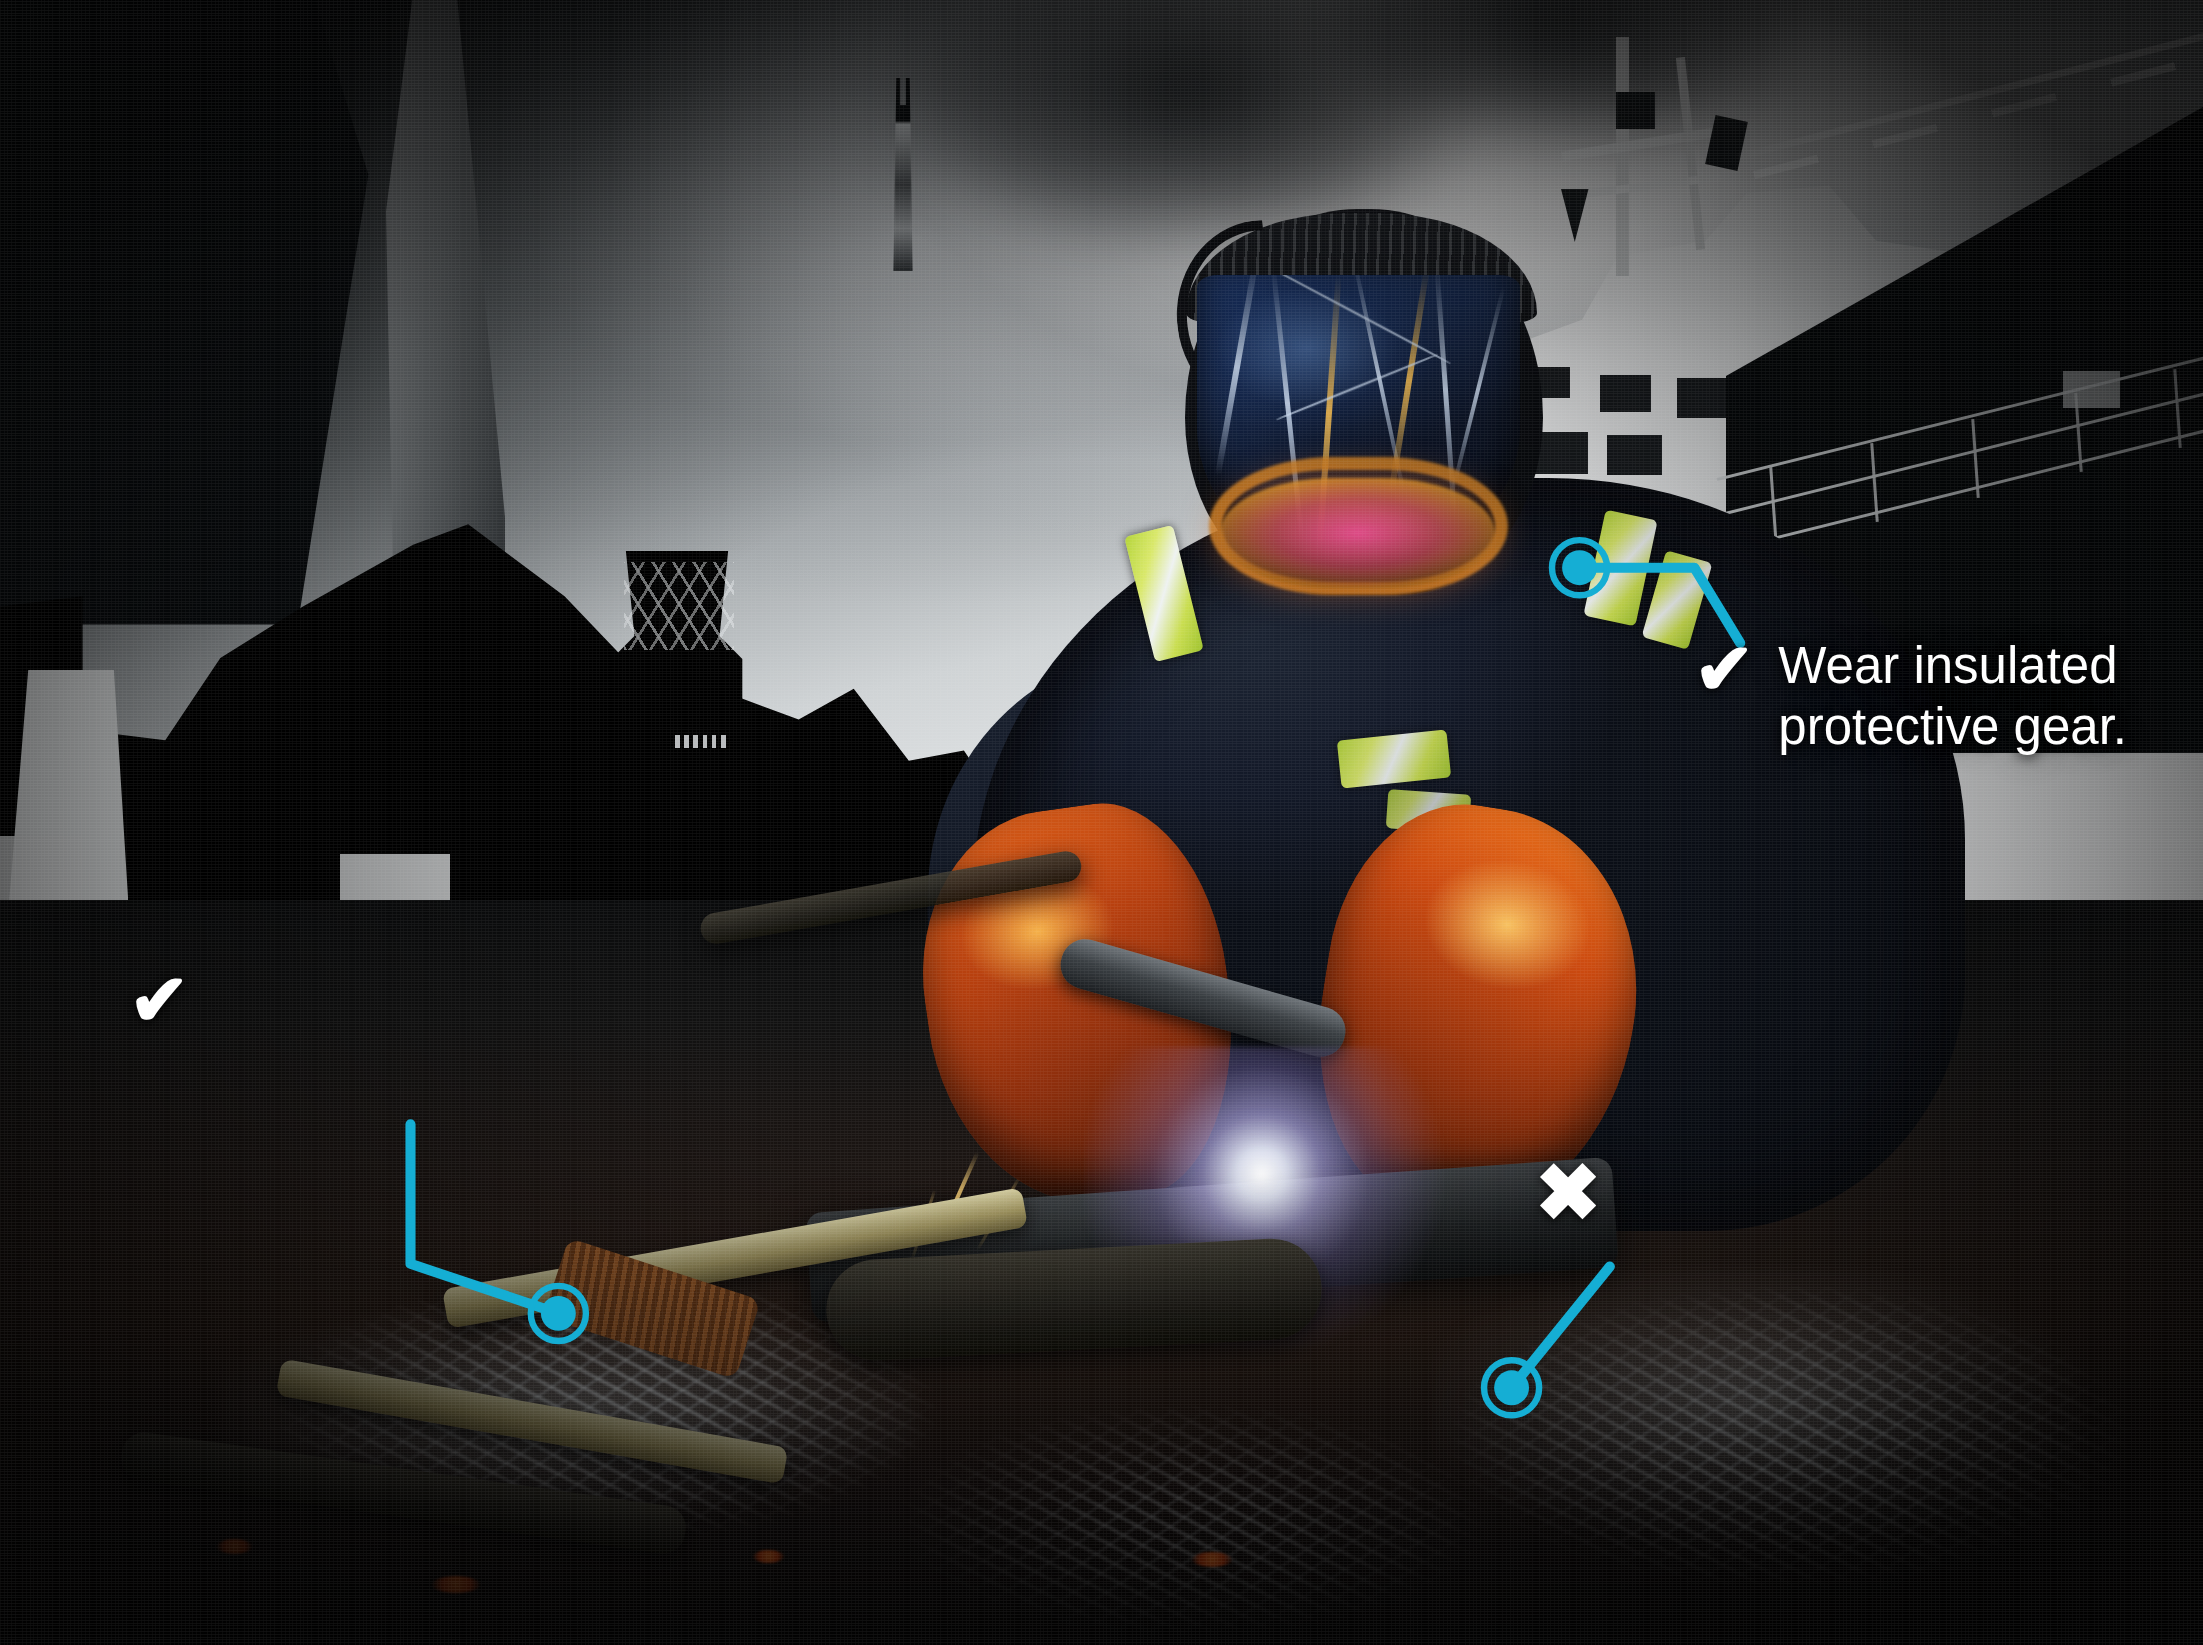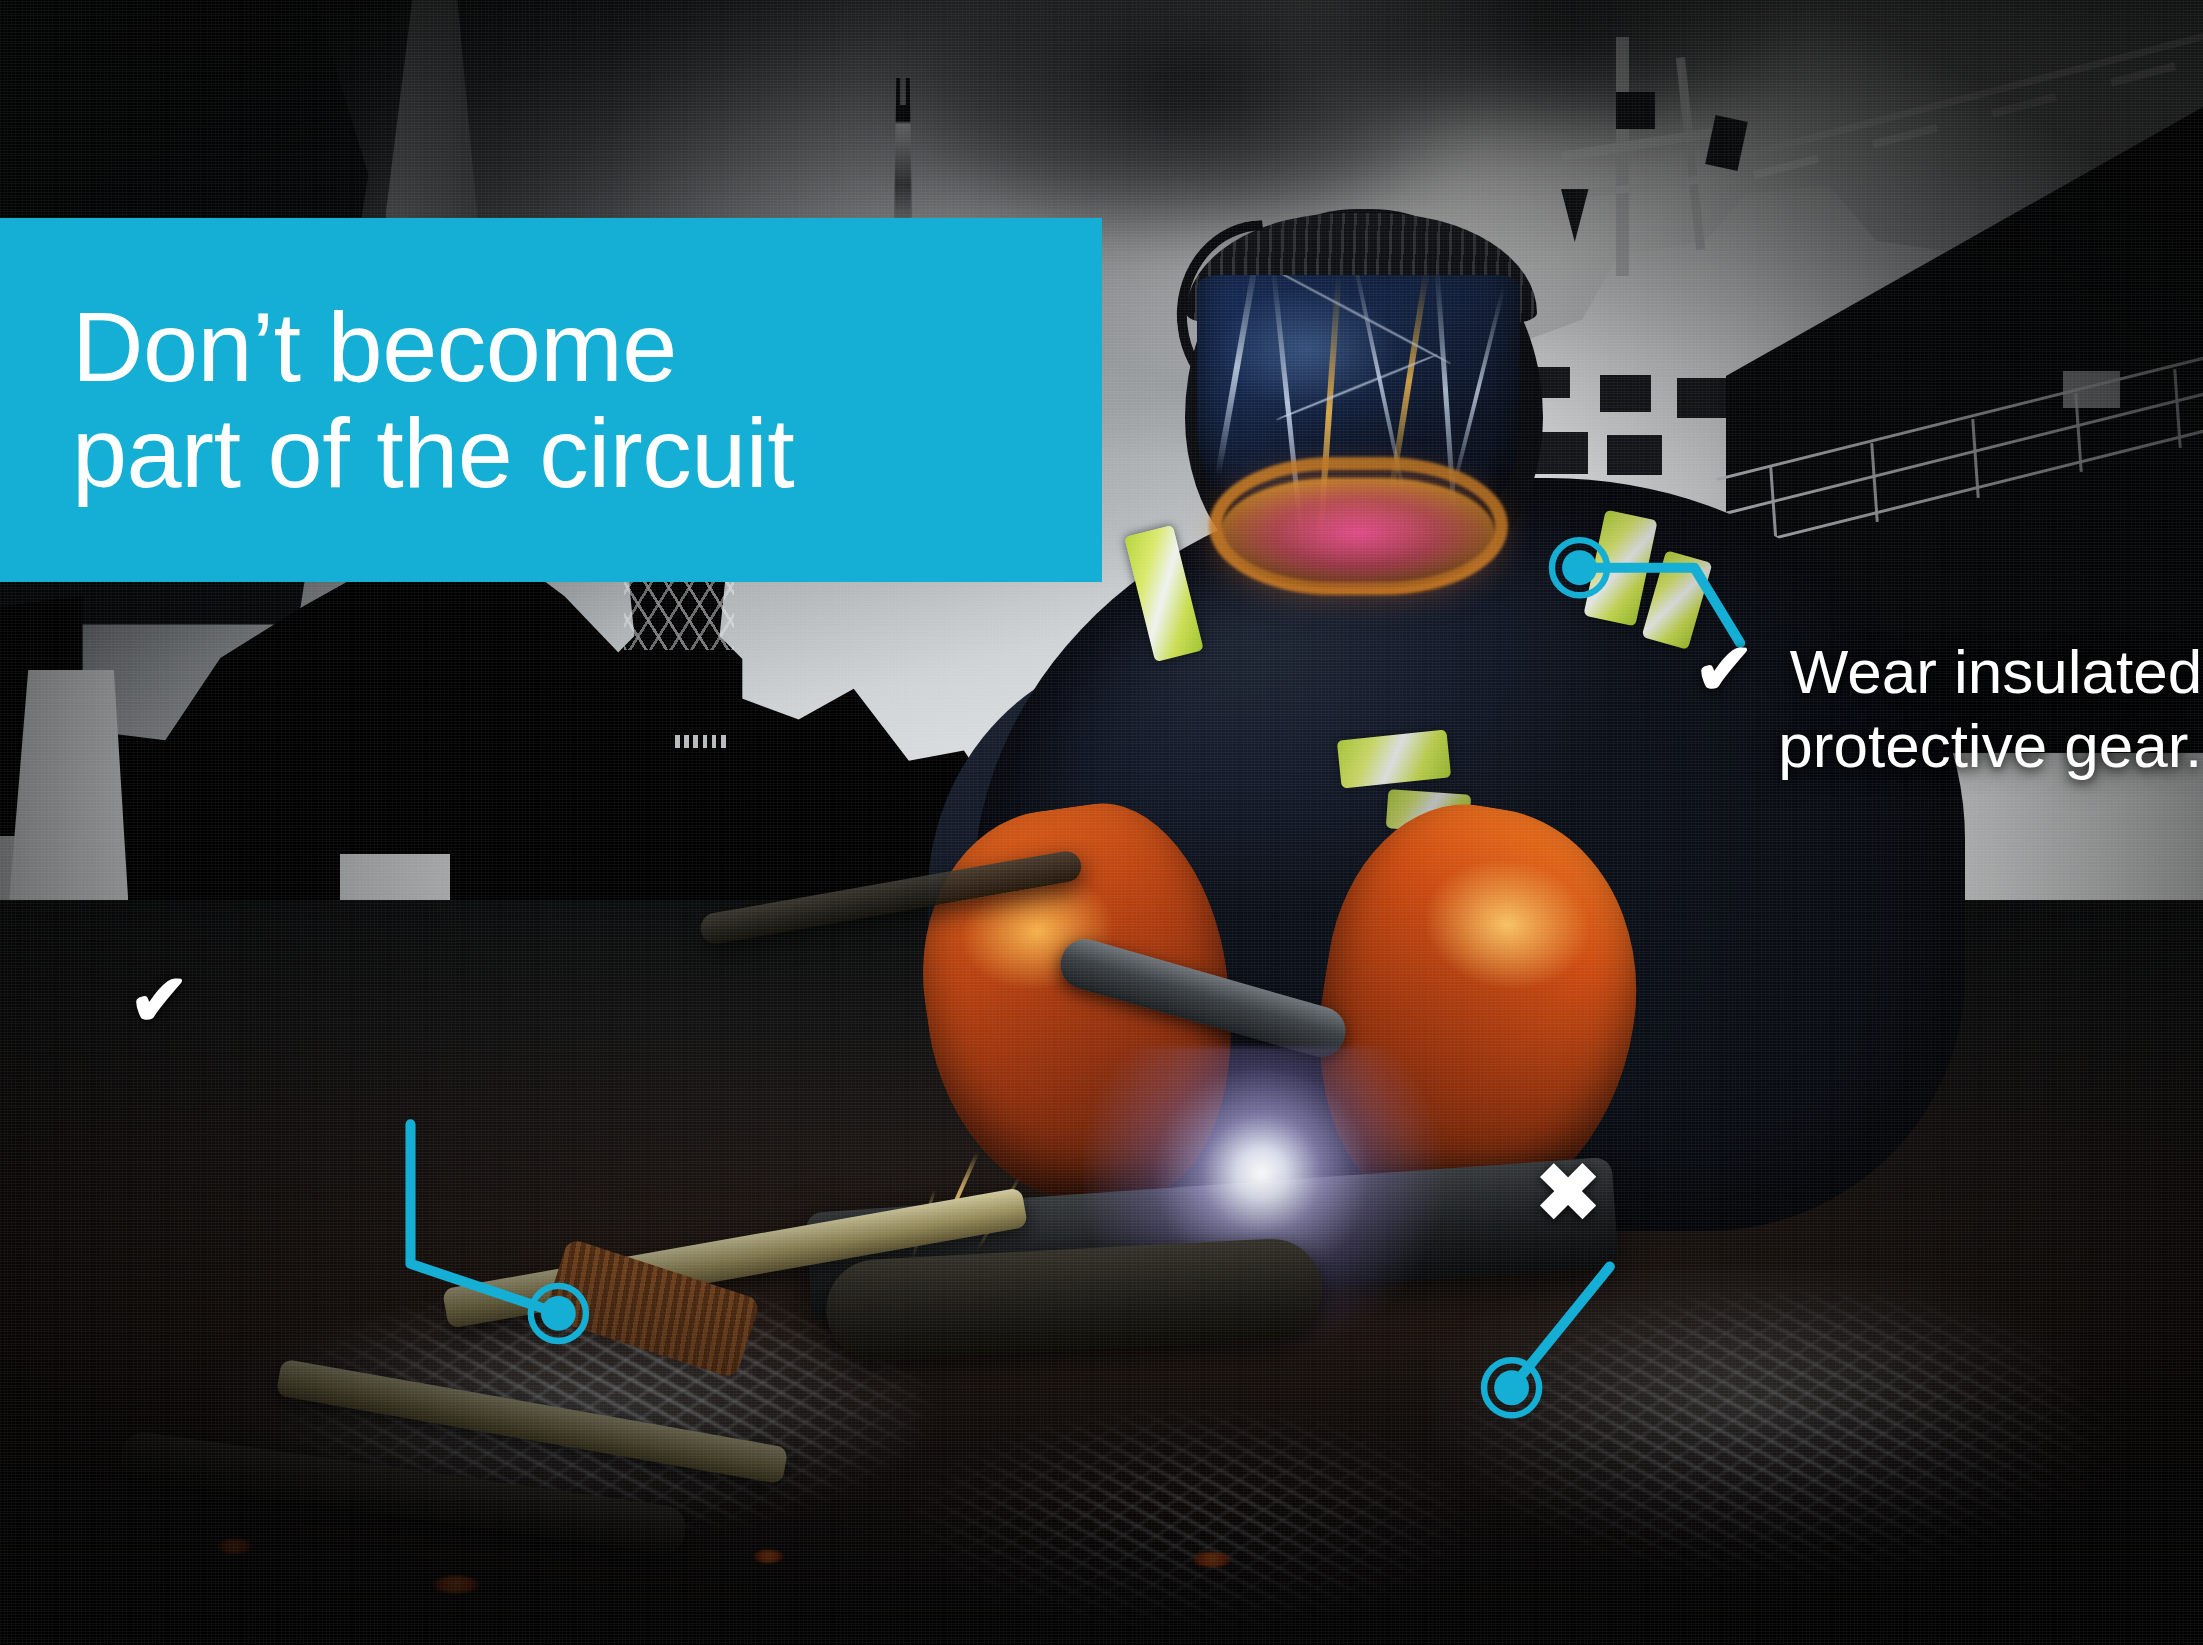--- a/index.html
+++ b/index.html
@@ -336,25 +336,24 @@
 
   .callout{position:absolute;display:flex;align-items:flex-start;gap:24px;}
   .mark{
     color:#fff;font-size:72px;line-height:.9;font-weight:700;
     text-shadow:0 1.8px 9.2px rgba(0,0,0,.85);
     flex:0 0 auto;margin-top:1.8px;
   }
   .mark.cross{font-size:79px;}
   .callout-text{
     color:#ffffff;
-    font-size:62px;
+    font-size:51px;
     line-height:1.2;
     font-weight:400;
     text-shadow:0 1.8px 11px rgba(0,0,0,.9), 0 0 27.5px rgba(0,0,0,.75);
-    text-align:right;
   }
   .callout-text span{display:block;white-space:nowrap;}
 
   #callout-wear{left:1694px;top:635px;}
   #callout-earth{left:129px;top:966px;}
   #callout-wet{left:1535px;top:1155px;}
 </style>
 </head>
 <body>
 
@@ -481,24 +480,20 @@
     <g id="leader-dots">
         <circle cx="1720" cy="618" r="30" fill="none" stroke="#15AED4" stroke-width="7"></circle>
         <circle cx="1720" cy="618" r="19" fill="#15AED4"></circle>
         <circle cx="608" cy="1430" r="30" fill="none" stroke="#15AED4" stroke-width="7"></circle>
         <circle cx="608" cy="1430" r="19" fill="#15AED4"></circle>
         <circle cx="1646" cy="1511" r="30" fill="none" stroke="#15AED4" stroke-width="7"></circle>
         <circle cx="1646" cy="1511" r="19" fill="#15AED4"></circle>
       </g>
   </svg>
 
-  <div class="title-banner">
-    <div class="title-line">Don’t become</div>
-    <div class="title-line">part of the circuit</div>
-  </div>
 
   <div class="callout" id="callout-wear">
     <div class="mark">✔</div>
     <div class="callout-text">
       <span>Wear insulated</span>
       <span>protective gear.</span>
     </div>
   </div>
 
   <div class="callout" id="callout-earth">

